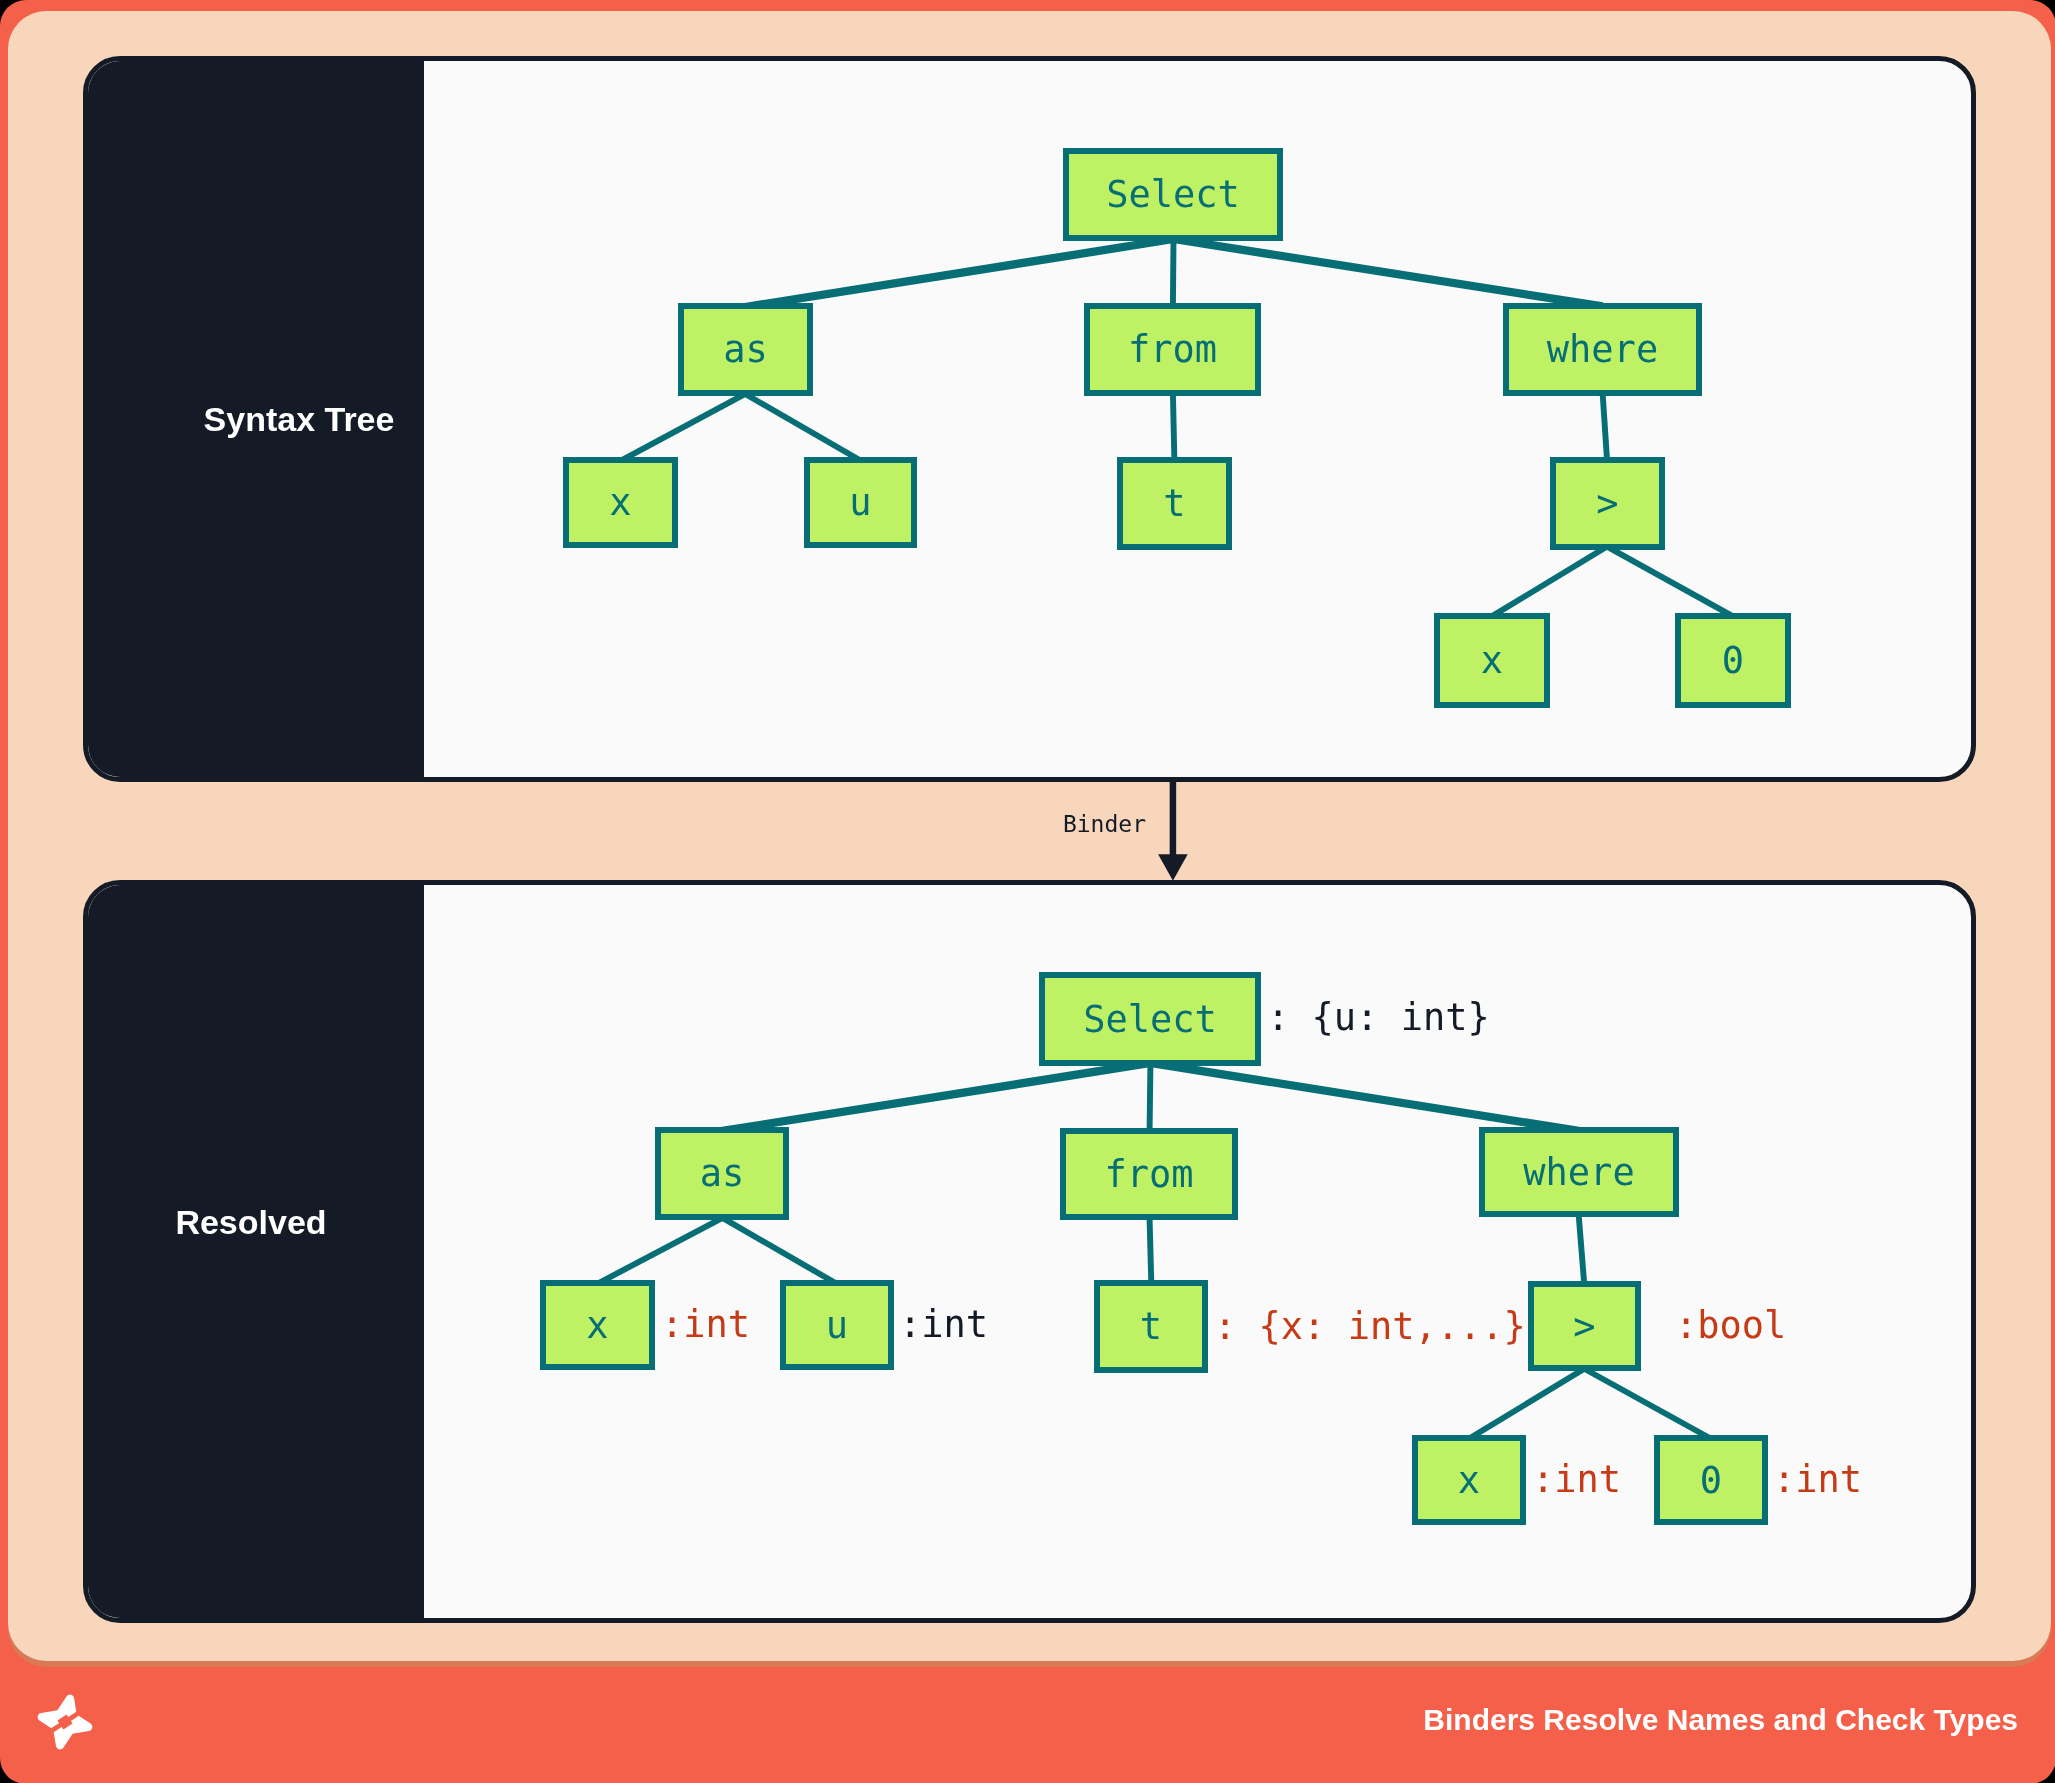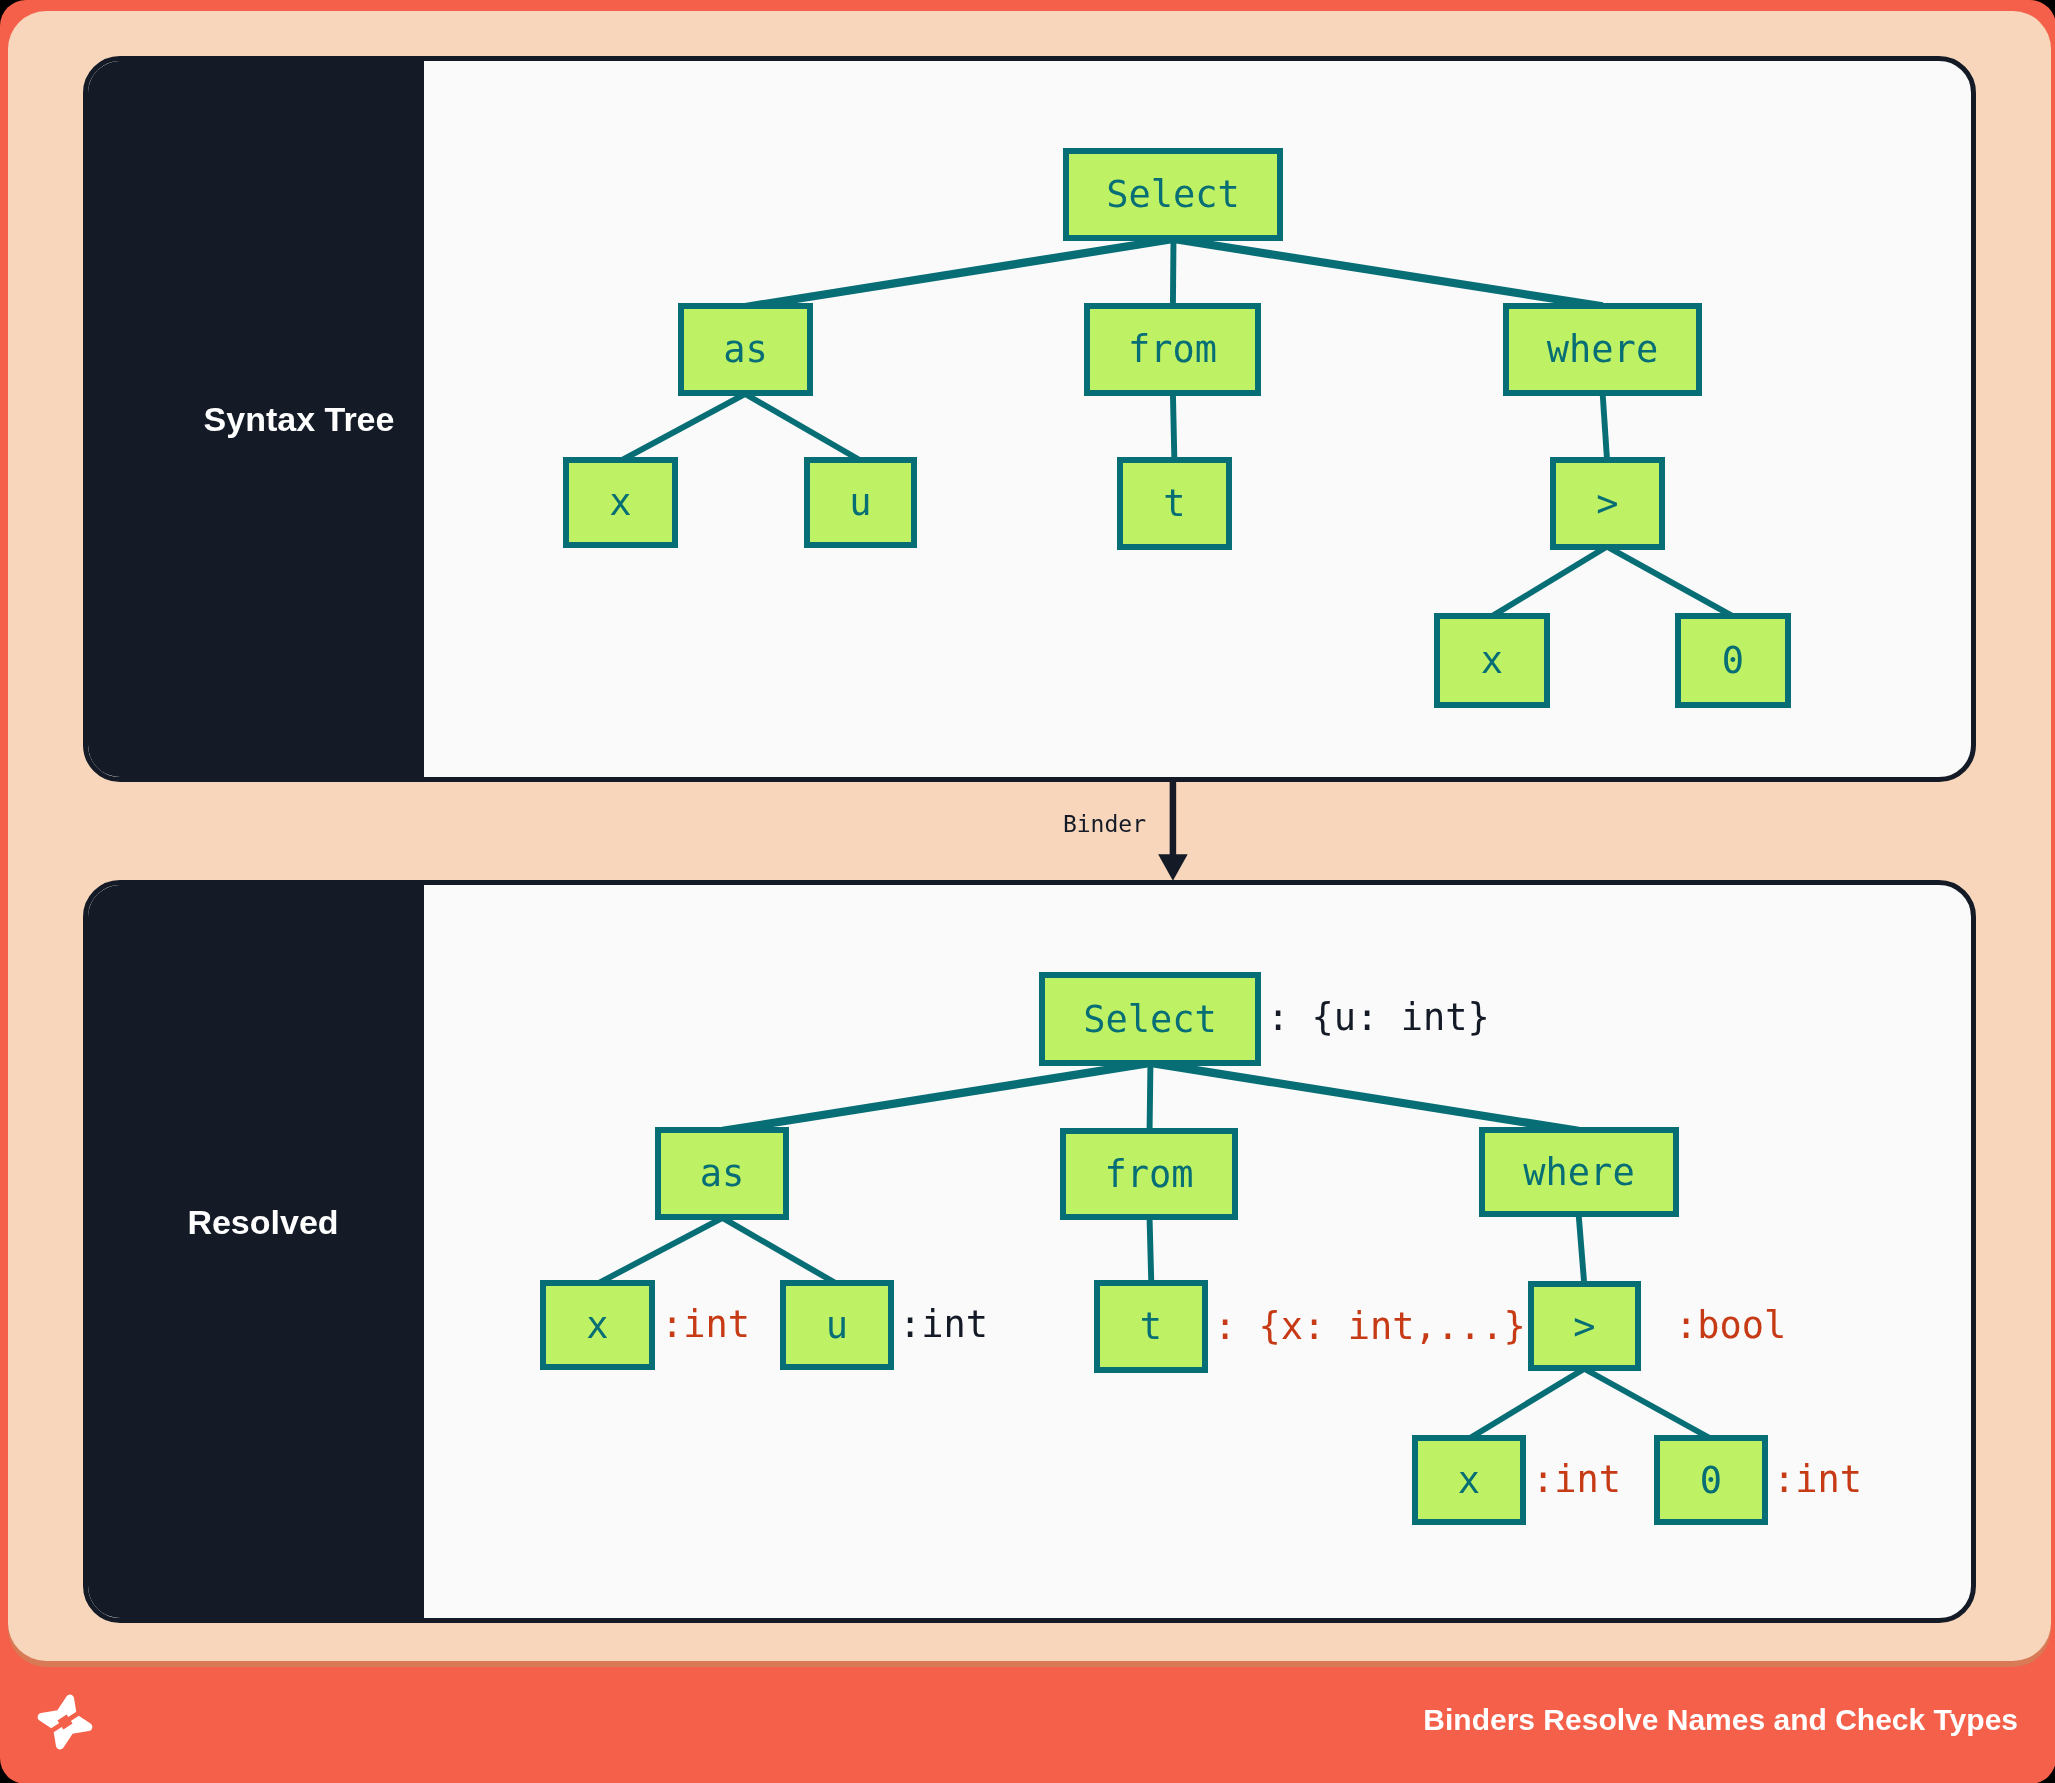--- a/index.html
+++ b/index.html
@@ -37,21 +37,21 @@
     <div class="panel" id="panel-top" style="left: 83px; top: 56px; width: 1893px; height: 726px;">
       <div class="side"></div>
     </div>
     <div class="panel" id="panel-bottom" style="left: 83px; top: 880px; width: 1893px; height: 743px;">
       <div class="side"></div>
     </div>
 
     <div class="side-label" id="label-top" style="left: 83px; top: 392px; margin-left: 48px;">
       <span>Syntax Tree</span>
     </div>
-    <div class="side-label" id="label-bottom" style="left: 83px; top: 1195px; padding-left: 12px;">
+    <div class="side-label" id="label-bottom" style="left: 83px; top: 1195px;">
       <div>Resolved</div>
     </div>
 
     <svg id="edges" width="2056" height="1784" viewBox="0 0 3476 3016">
         <line x1="1984" y1="404" x2="1260" y2="519" stroke="#076E75" stroke-width="14"></line>
         <line x1="1984" y1="404" x2="1983" y2="518" stroke="#076E75" stroke-width="10"></line>
         <line x1="1984" y1="404" x2="2709.5" y2="518" stroke="#076E75" stroke-width="14"></line>
         <line x1="1260" y1="666" x2="1049" y2="779" stroke="#076E75" stroke-width="10"></line>
         <line x1="1260" y1="666" x2="1455.5" y2="779" stroke="#076E75" stroke-width="10"></line>
         <line x1="1983" y1="665" x2="1985.5" y2="779" stroke="#076E75" stroke-width="10"></line>

